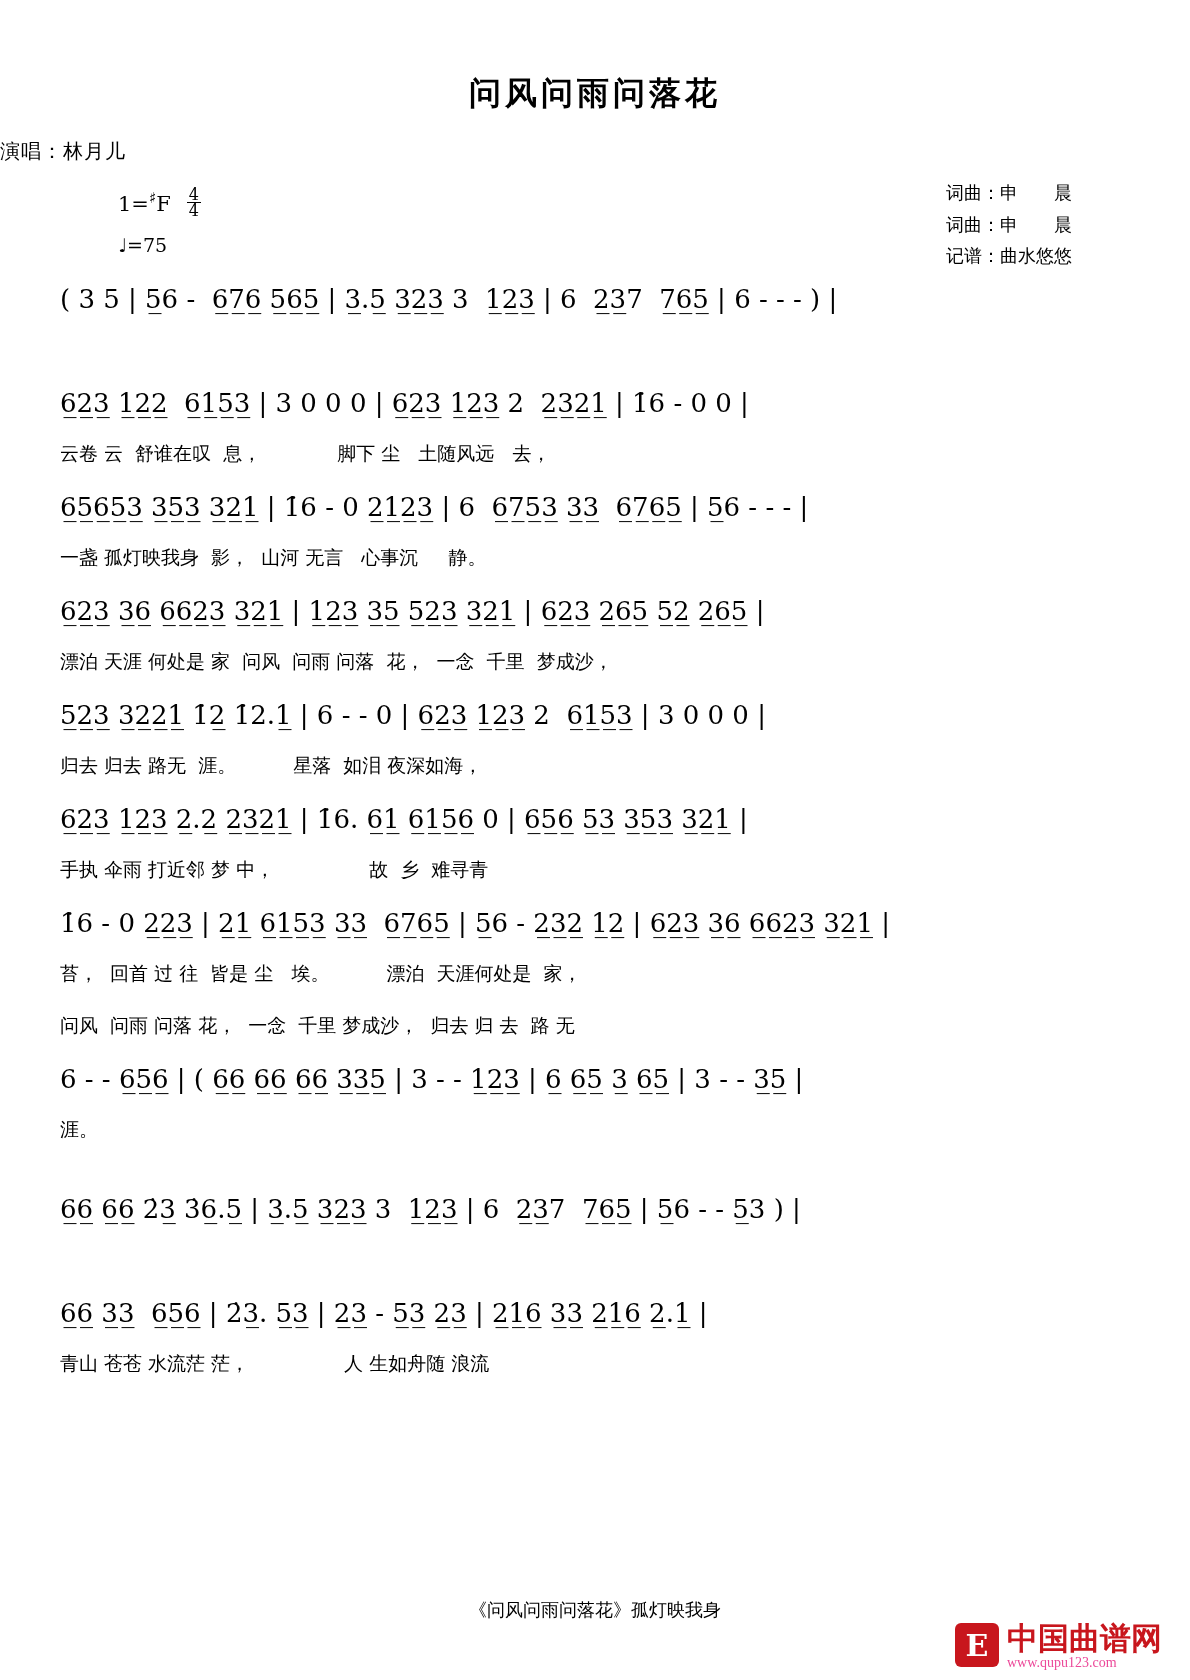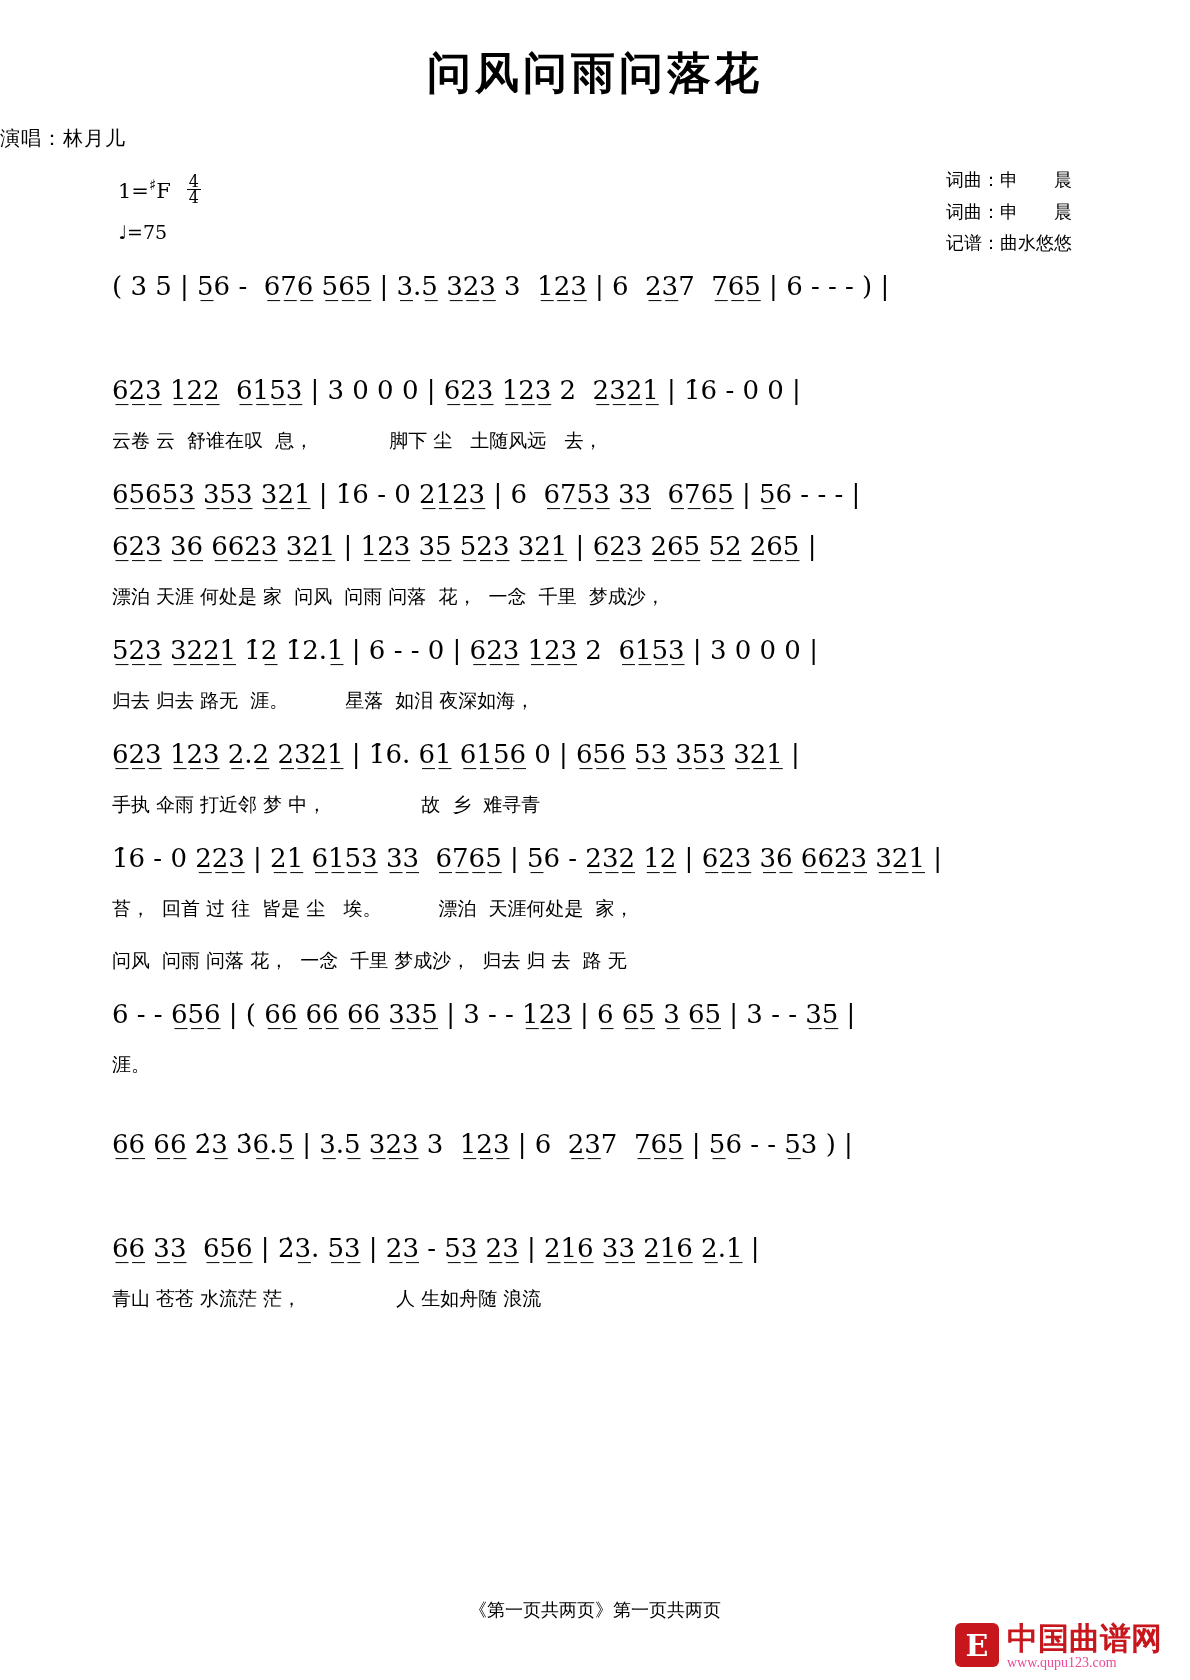--- a/index.html
+++ b/index.html
@@ -18,25 +18,25 @@
   .page {
     position: relative;
     width: 1190px;
     height: 1680px;
     box-sizing: border-box;
   }
   
   .title {
     text-align: center;
     font-family: "DejaVu Serif", serif;
-    font-size: 44px;
+    font-size: 32px;
     font-weight: bold;
     letter-spacing: 4px;
     margin: 0;
-    padding-top: 44px;
+    padding-top: 72px;
   }
   .subtitle {
     font-size: 20px;
     font-family: "DejaVu Sans", sans-serif;
     margin-top: 22px;
     letter-spacing: 1px;
   }
   
   .meta-row {
     position: relative;
@@ -80,21 +80,21 @@
     top: 0px;
     font-size: 18px;
     font-family: "DejaVu Sans", sans-serif;
     line-height: 1.75;
     text-align: left;
   }
 
   
   .systems {
     margin-top: 4px;
-    padding: 0 112px;
+    padding: 0 60px;
   }
   .system {
     position: relative;
     margin-bottom: 6px;
   }
   .notes {
     font-family: "DejaVu Serif", serif;
     font-size: 26px;
     letter-spacing: 0px;
     white-space: pre;
@@ -195,20 +195,21 @@
       <div class="lyrics"></div>
     </div>
 
     <div class="system">
       <div class="notes">6̲2̲3̲ 1̲2̲2̲  6̲1̲5̲3̲ | 3 0 0 0 | 6̲2̲3̲ 1̲2̲3̲ 2  2̲3̲2̲1̲ | 1̇6 - 0 0 |</div>
       <div class="lyrics">云卷 云  舒谁在叹  息，　　　　脚下 尘   土随风远   去，</div>
     </div>
 
     <div class="system">
       <div class="notes">6̲5̲6̲5̲3̲ 3̲5̲3̲ 3̲2̲1̲ | 1̇6 - 0 2̲1̲2̲3̲ | 6  6̲7̲5̲3̲ 3̲3̲  6̲7̲6̲5̲ | 5̲6 - - - |</div>
+      <div class="lyrics">一盏 孤灯映我身  影，  山河 无言   心事沉     静。</div>
     </div>
 
     <div class="system">
       <div class="notes">6̲2̲3̲ 3̲6̲ 6̲6̲2̲3̲ 3̲2̲1̲ | 1̲2̲3̲ 3̲5̲ 5̲2̲3̲ 3̲2̲1̲ | 6̲2̲3̲ 2̲6̲5̲ 5̲2̲ 2̲6̲5̲ |</div>
       <div class="lyrics">漂泊 天涯 何处是 家  问风  问雨 问落  花，  一念  千里  梦成沙，</div>
     </div>
 
     <div class="system">
       <div class="notes">5̲2̲3̲ 3̲2̲2̲1̲ 1̇2̲ 1̇2.1̲ | 6 - - 0 | 6̲2̲3̲ 1̲2̲3̲ 2  6̲1̲5̲3̲ | 3 0 0 0 |</div>
       <div class="lyrics">归去 归去 路无  涯。　　　星落  如泪 夜深如海，</div>
@@ -240,21 +241,21 @@
       <div class="lyrics"></div>
     </div>
 
     <div class="system">
       <div class="notes">6̲6̲ 3̲3̲  6̲5̲6̲ | 2̇3̲. 5̲3̲ | 2̲3̲ - 5̲3̲ 2̲3̲ | 2̲1̲6̲ 3̲3̲ 2̲1̲6̲ 2̲.1̲ |</div>
       <div class="lyrics">青山 苍苍 水流茫 茫，　　　　　人 生如舟随 浪流</div>
     </div>
 
   </div>
 
-  <div class="footer">《第一页共两页》第一页共两页</div>
+  <div class="footer">《问风问雨问落花》孤灯映我身</div>
 
   <div class="watermark">
     <div class="wm-logo">E</div>
     <div class="wm-text">
       <div class="wm-cn">中国曲谱网</div>
       <div class="wm-url">www.qupu123.com</div>
     </div>
   </div>
 
 </div>

